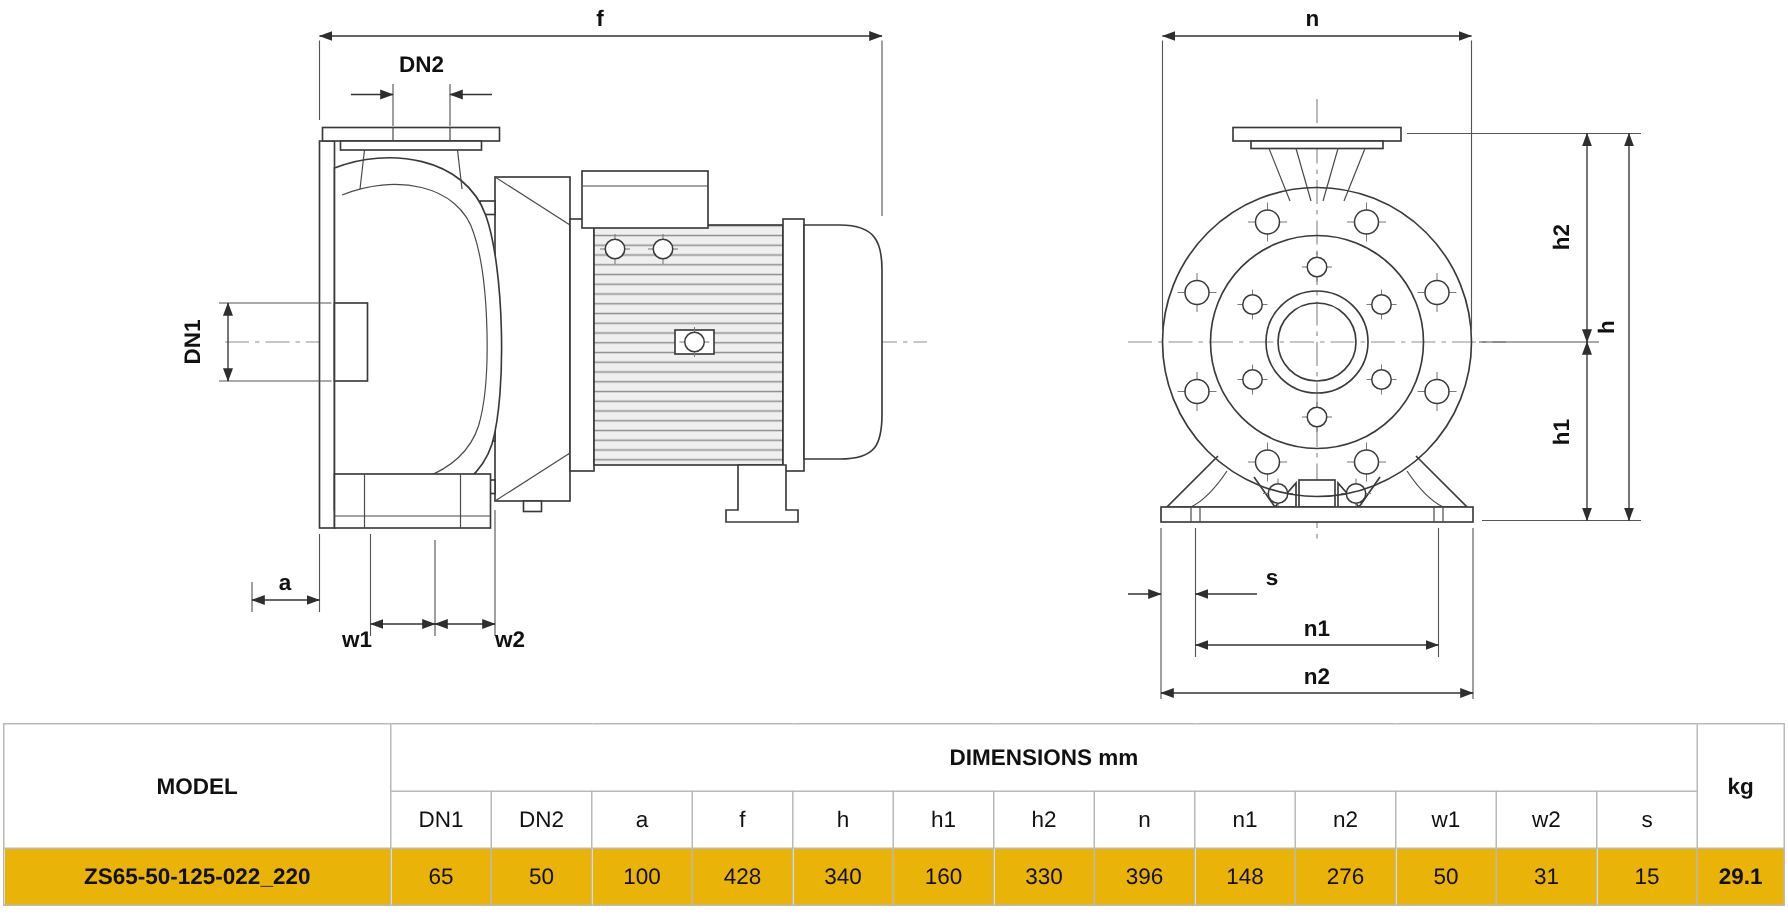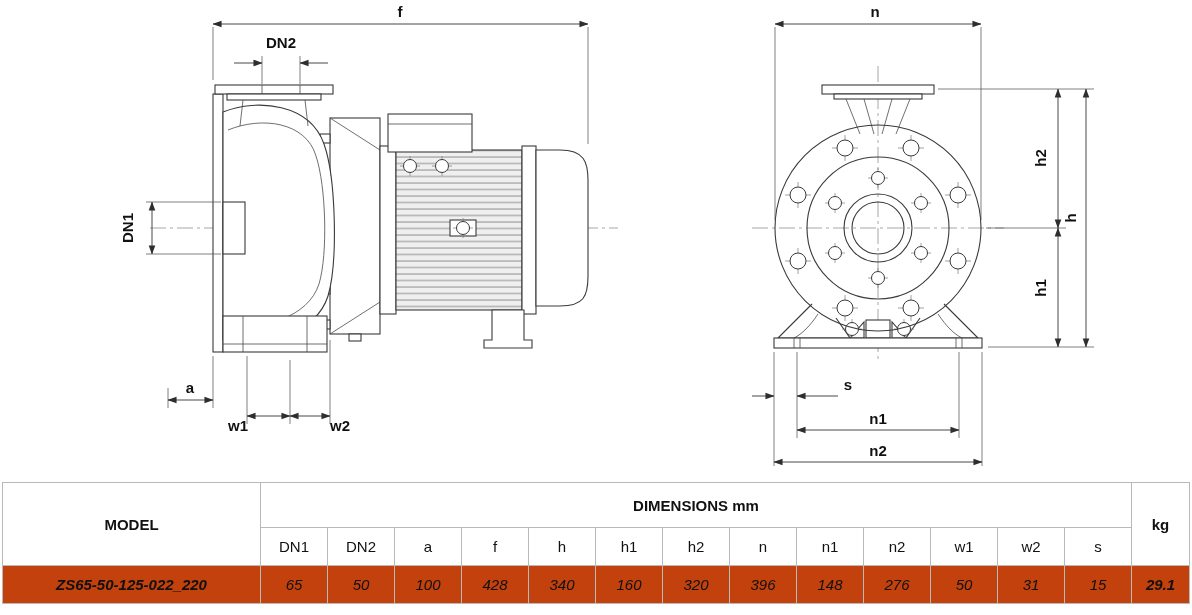--- a/index.html
+++ b/index.html
@@ -16,21 +16,21 @@
   .ext{stroke:#555;stroke-width:0.75;fill:none;}
   .lbl{font:bold 15px "Liberation Sans",sans-serif;fill:#111;text-anchor:middle;}
 
   
   table.dims{border-collapse:collapse;table-layout:fixed;width:1188px;margin:2px auto 0 auto;
              font-size:15px;color:#111;}
   table.dims th,table.dims td{border:1px solid #b9b9b9;text-align:center;padding:0 2px;
              overflow:hidden;white-space:nowrap;}
   tr.hrow1 th{height:44px;font-weight:bold;}
   tr.hrow2 th{height:37px;font-weight:normal;}
-  tr.drow td{height:37px;background:#c2410c;font-style:italic;}
+  tr.drow td{height:37px;background:#eab308;}
   th.model-h{font-weight:bold;}
   th.kg-h{font-weight:bold;}
   td.model-cell{text-align:left;padding-left:6px;font-weight:bold;}
   td.kg-cell{font-weight:bold;}
 </style>
 </head>
 <body>
 
 <div class="page">
 
@@ -242,21 +242,21 @@
       <th>s</th>
     </tr>
     <tr class="drow">
       <td class="model-cell">ZS65-50-125-022_220</td>
       <td>65</td>
       <td>50</td>
       <td>100</td>
       <td>428</td>
       <td>340</td>
       <td>160</td>
-      <td>320</td>
+      <td>330</td>
       <td>396</td>
       <td>148</td>
       <td>276</td>
       <td>50</td>
       <td>31</td>
       <td>15</td>
       <td class="kg-cell">29.1</td>
     </tr>
   </tbody>
     </table>

